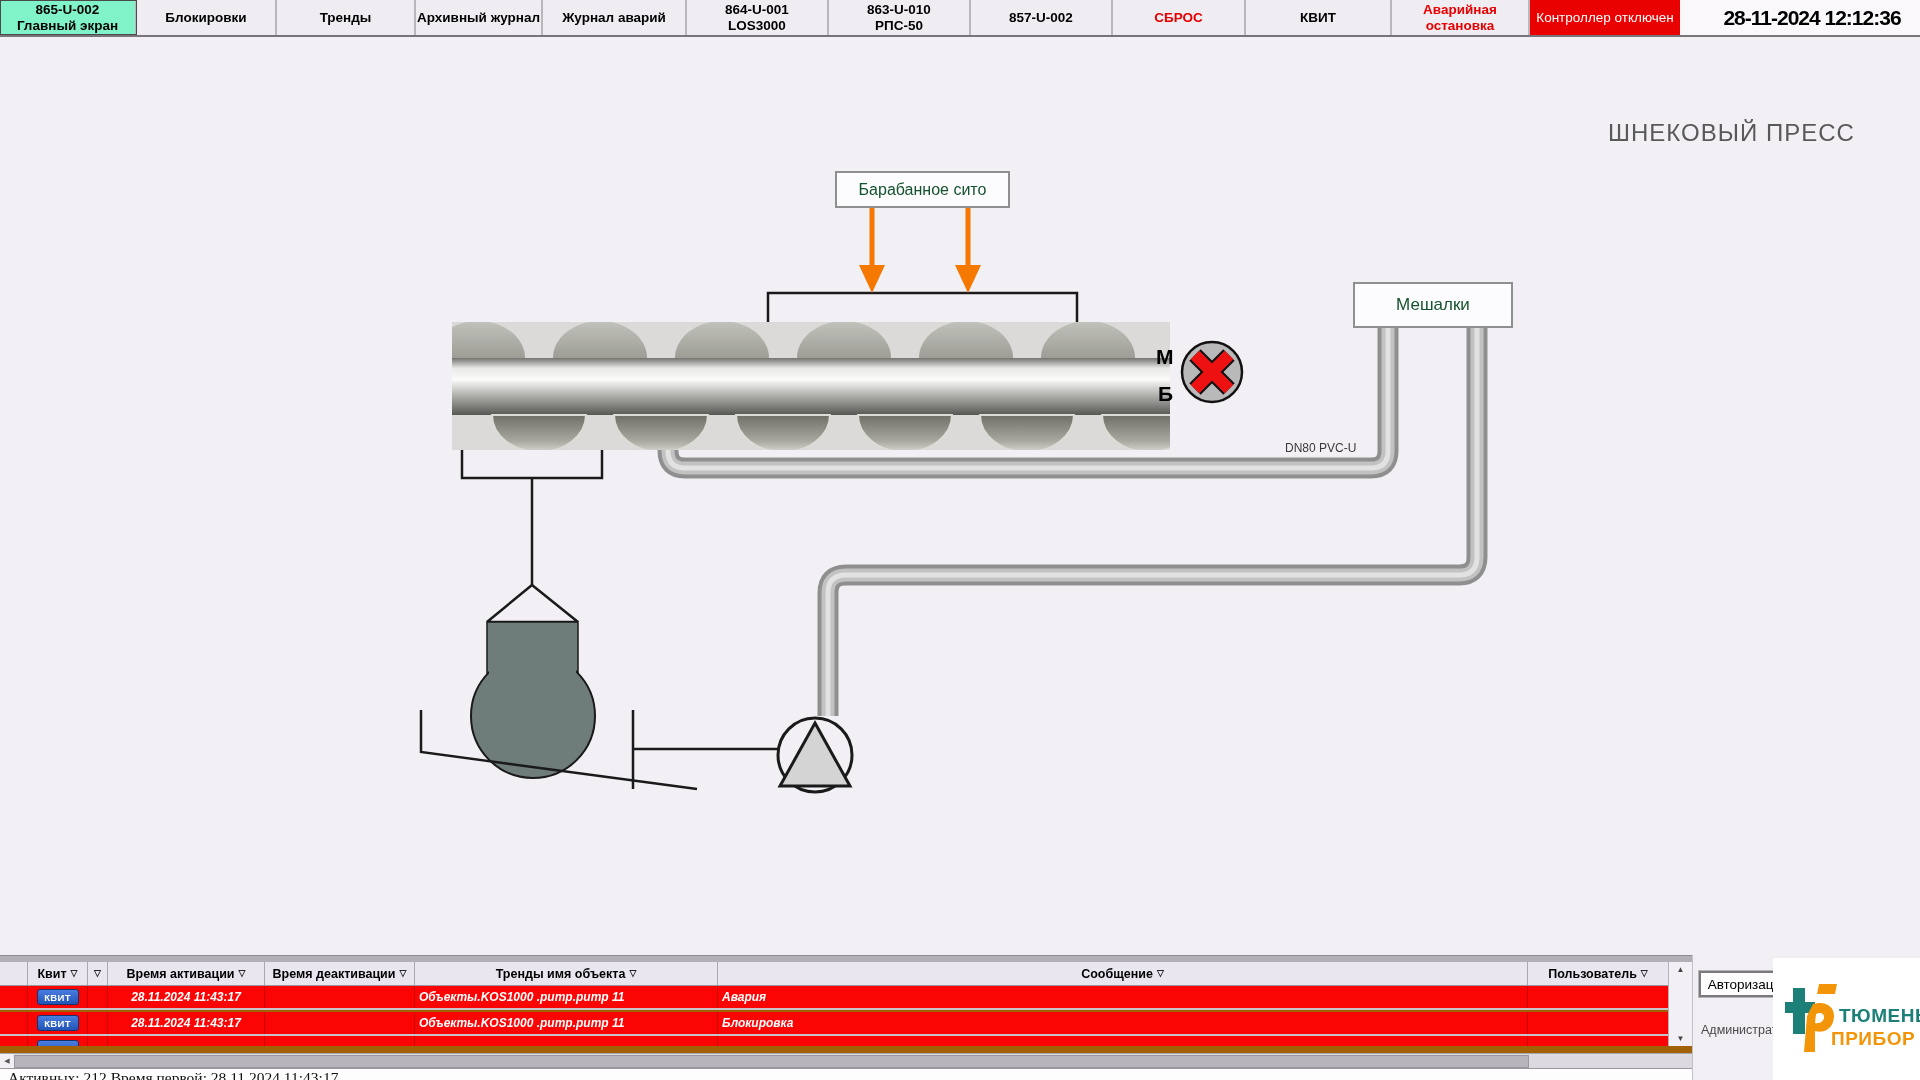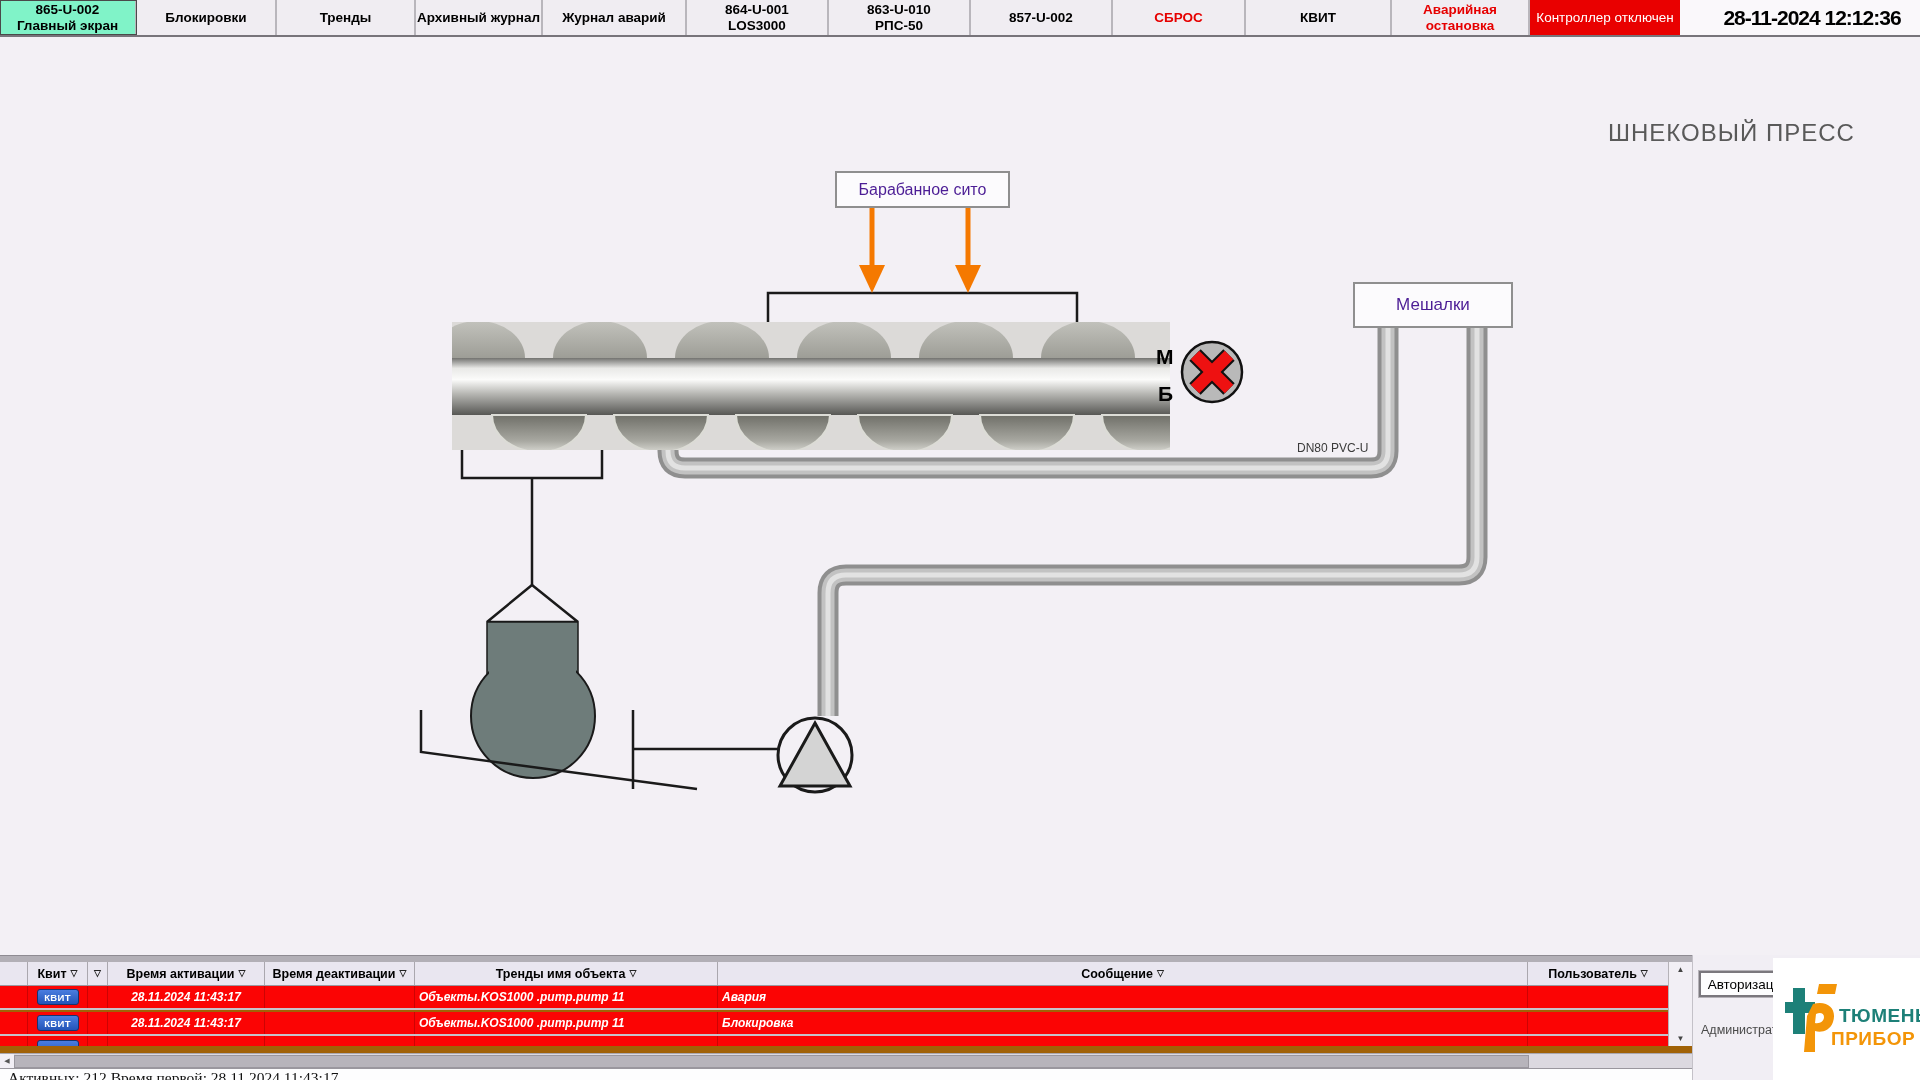--- a/index.html
+++ b/index.html
@@ -18,24 +18,24 @@
     background:#e90000; color:#ffffff; font-size:13.5px; }
   .clock { height:100%; display:flex; align-items:center; justify-content:center;
     background:#faf8fb; font-weight:bold; font-size:21px; letter-spacing:-1px;padding-left:24px; }
 
   
   .main { position:absolute; left:0; top:37px; width:1920px; height:918px; background:#f3f0f5; }
   .diagram-svg { position:absolute; left:0; top:0; }
   .page-title { position:absolute; left:1608px; top:82px; font-size:24px; color:#595959;
     letter-spacing:1px; }
   .eq-label { position:absolute; background:#fcfbfd; border:2px solid #8f8f8f;
-    display:flex; align-items:center; justify-content:center; font-size:16px; color:#4c1d95; }
+    display:flex; align-items:center; justify-content:center; font-size:16px; color:#14532d; }
   .lbl-drum { left:835px; top:134px; width:175px; height:37px; }
   .lbl-mix  { left:1353px; top:245px; width:160px; height:46px; font-size:17px; }
-  .lbl-dn80 { position:absolute; left:1285px; top:404px; font-size:12px; color:#3a3a3a;margin-left:12px; }
+  .lbl-dn80 { position:absolute; left:1285px; top:404px; font-size:12px; color:#3a3a3a; }
   .lbl-m { position:absolute; left:1156px; top:308px; font-size:21px; font-weight:bold; }
   .lbl-b { position:absolute; left:1158px; top:345px; font-size:21px; font-weight:bold; }
 
   
   .dock { position:absolute; left:0; top:955px; width:1920px; height:125px; }
   .dock-topstrip { position:absolute; left:0; top:0; width:1920px; height:7px;
     background:#b2afb6; border-top:1px solid #8e8b92; }
   .alarm { position:absolute; left:0; top:7px; width:1692px; height:118px; background:#a16207; }
 
   .thead { position:absolute; left:0; top:0; width:1668px; height:24px; display:flex;

